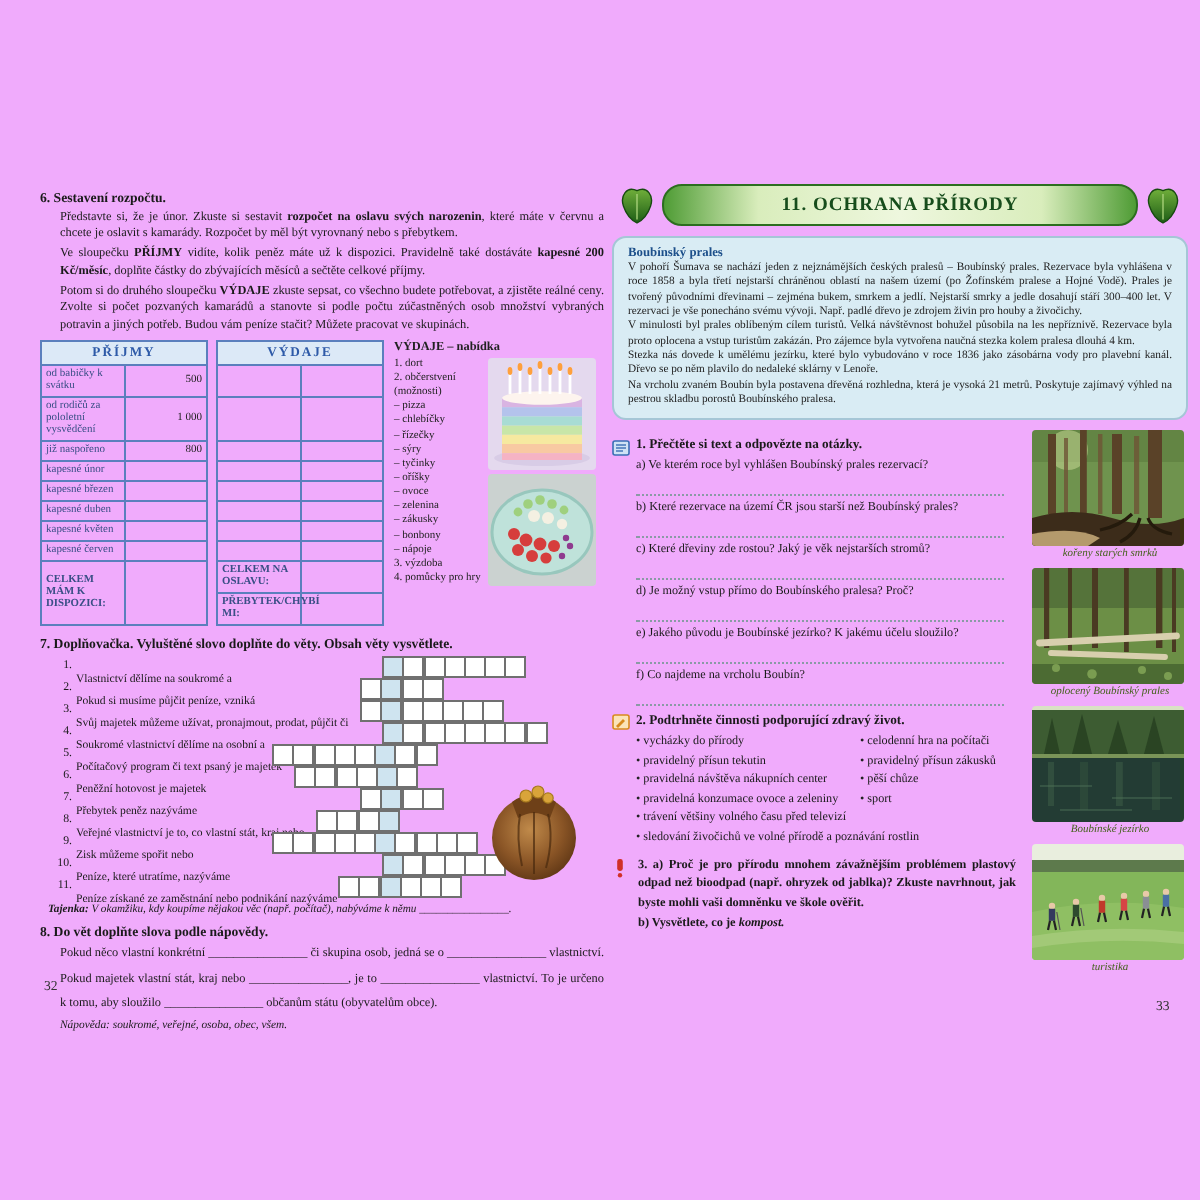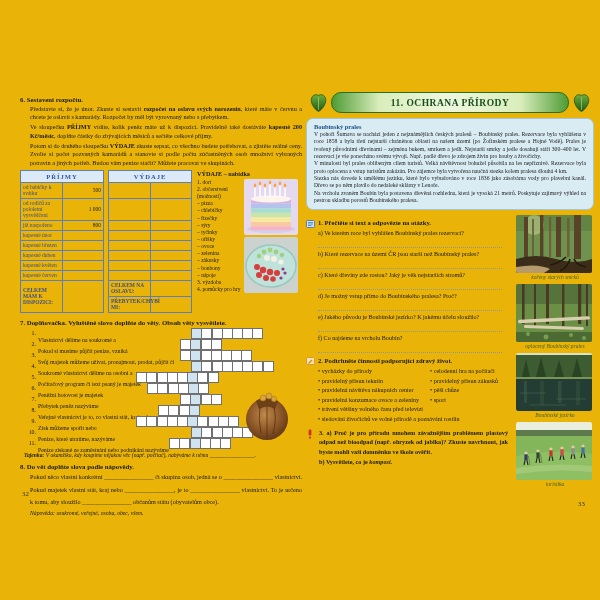--- a/index.html
+++ b/index.html
@@ -1,16 +1,16 @@
 <!DOCTYPE html>
 <html><head>
 <meta charset="utf-8">
 <style>
   html,body{margin:0;padding:0;background:#fff;}
-  .canvas{position:relative;width:600px;height:600px;background:#eab308;overflow:hidden;
+  .canvas{position:relative;width:600px;height:600px;background:#f0abfc;overflow:hidden;
           font-family:"Liberation Serif", serif;color:#1a1a1a;}
   .page{position:absolute;}
   .page-left{left:20px;top:96px;width:282px;}
   .page-right{left:306px;top:92px;width:288px;}
 
   
   .ex-head{font-weight:bold;font-size:6.8px;margin:0 0 1.5px 0;}
   .ex-body{margin-left:10px;}
   .para{font-size:6.2px;line-height:1.32;text-align:justify;margin:0 0 2.5px 0;}
 

